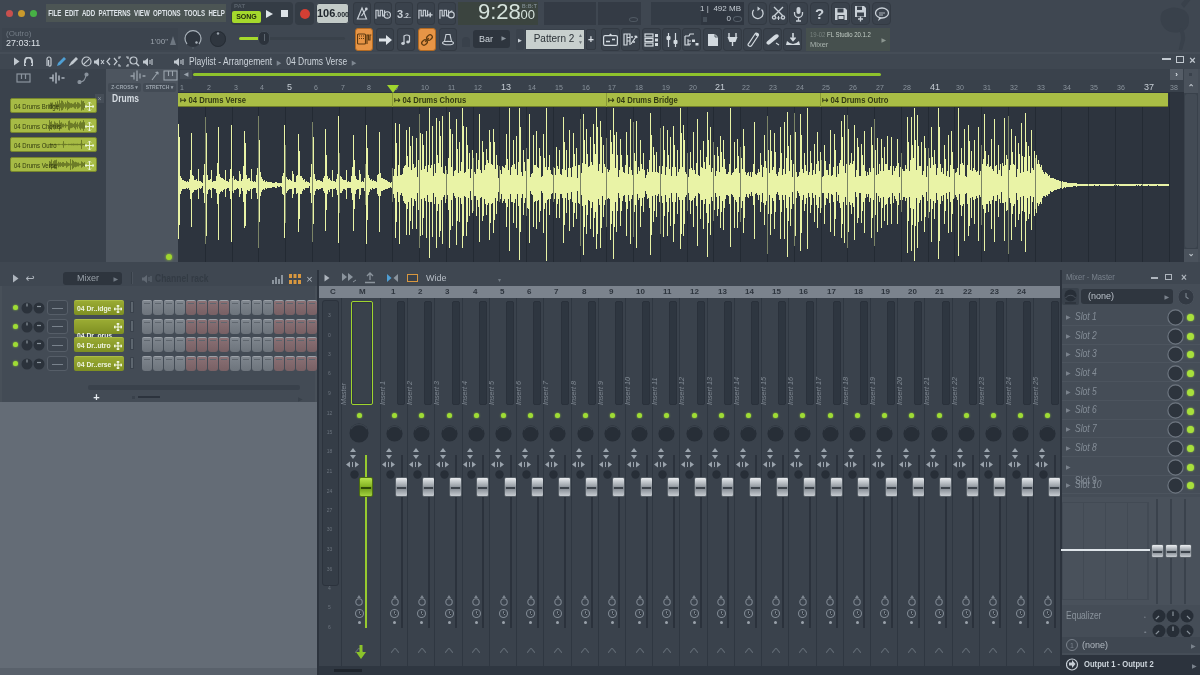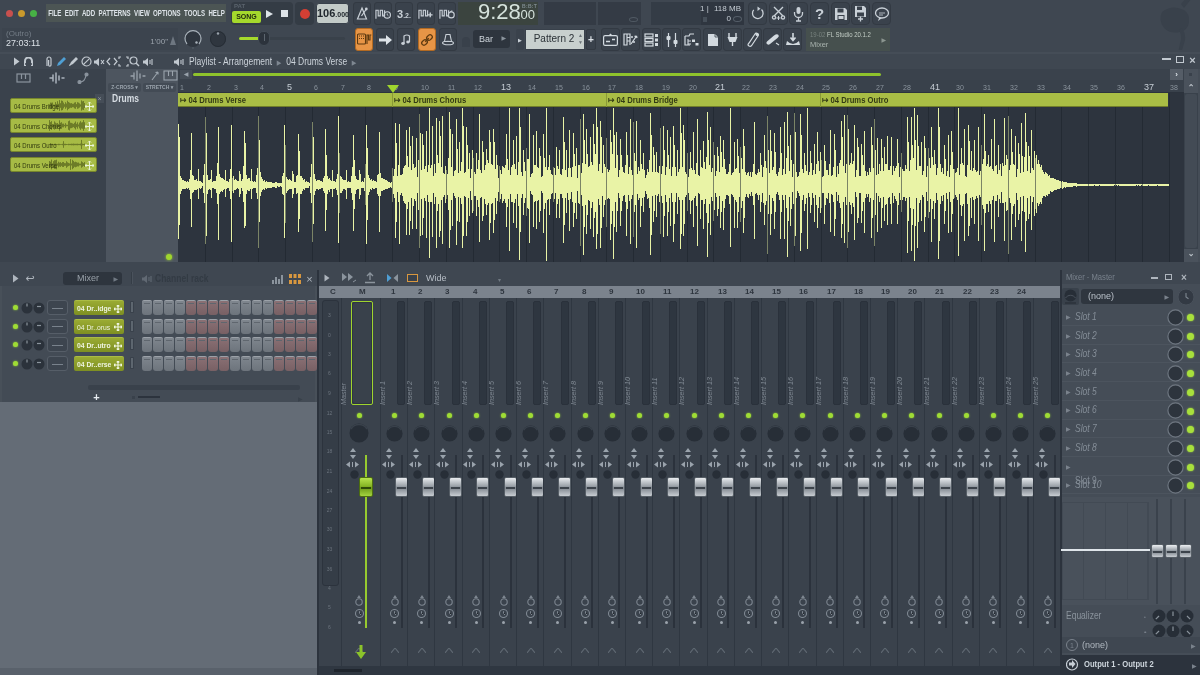--- a/index.html
+++ b/index.html
@@ -68,21 +68,21 @@
     <div class="a" style="left:59px;top:5px;color:#d5e2dc;font-size:13px">:00</div>
     <div class="a" style="left:64px;top:1px;color:#7f8b90;font-size:5px;font-weight:bold;letter-spacing:.3px">B:B:T</div>
   </div>
 <div class="a" style="left:544px;top:2px;width:52px;height:23px;background:#343b45"></div>
 <div class="a" style="left:598px;top:2px;width:43px;height:23px;background:#343b45">
     <div class="a" style="right:3px;bottom:3px;width:9px;height:5px;border:1px solid #515a64;border-radius:50%"></div>
   </div>
 <div class="a" style="left:651px;top:2px;width:93px;height:23px;background:#2f3640">
     <div class="a" style="left:0;top:0;width:50px;height:23px;background:#343c46"></div>
     <div class="a" style="left:49px;top:2px;color:#c6cdd4;font-size:8px">1 |</div>
-    <div class="a" style="right:3px;top:2px;color:#c6cdd4;font-size:8px">118 MB</div>
+    <div class="a" style="right:3px;top:2px;color:#c6cdd4;font-size:8px">492 MB</div>
     <div class="a" style="right:13px;bottom:2px;color:#c6cdd4;font-size:8px">0</div>
     <div class="a" style="right:2px;bottom:3px;width:9px;height:6px;border:1px solid #565f69;border-radius:50%"></div>
     <div class="a" style="left:52px;bottom:3px;width:4px;height:5px;background:#464f59"></div>
   </div>
 <div class="btn" style="left:748px;top:2px;width:19px;height:23px;border-radius:4px">
     <svg width="15" height="15" viewBox="0 0 15 15">
       <path d="M11.5 3.5 A5.3 5.3 0 1 1 3.7 3.9" stroke="#c9d0d7" fill="none" stroke-width="1.3"></path>
       <path d="M7.5 0.5 v4.4 l3 -2.2 Z" fill="#c9d0d7"></path>
     </svg>
   </div>
@@ -684,21 +684,21 @@
     <path d="M6 1.5 V4.5" stroke="#8b949d" stroke-width="1.2"></path>
   </svg>
 <svg class="a" style="left:33px;top:320.7px" width="12" height="12" viewBox="0 0 12 12">
     <circle cx="6" cy="6" r="5.5" fill="#2b323b"></circle>
     <path d="M4 4.5 h4" stroke="#8b949d" stroke-width="1.2"></path>
   </svg>
 <div class="a" style="left:47px;top:318.7px;width:21px;height:15px;background:#3d454f;border:1px solid #565e68;border-radius:3px">
     <div class="a" style="left:4px;top:6.5px;width:11px;height:1px;background:#79828c"></div>
   </div>
 <div class="a" style="left:74px;top:318.7px;width:50px;height:15px;background:linear-gradient(#9aab33,#7e8f22);border-radius:2px;border-top:1px solid #abbc44;color:#eef4e0;font-size:8px">
-    <span class="a" style="left:3px;top:3px;white-space:nowrap;font-weight:normal"><span class="cond">04 Dr..orus</span></span>
+    <span class="a" style="left:3px;top:11px;white-space:nowrap;font-weight:bold"><span class="cond">04 Dr..orus</span></span>
     <svg class="a" style="right:2px;top:3.5px" width="8" height="8" viewBox="0 0 9 9">
       <path d="M4.5 0 v9 M0 4.5 h9 M4.5 0 l-1.5 1.5 M4.5 0 l1.5 1.5 M4.5 9 l-1.5 -1.5 M4.5 9 l1.5 -1.5 M0 4.5 l1.5 -1.5 M0 4.5 l1.5 1.5 M9 4.5 l-1.5 -1.5 M9 4.5 l-1.5 1.5" stroke="#f2f7e6" stroke-width="1.2"></path>
     </svg>
   </div>
 <div class="a" style="left:130px;top:319.7px;width:4px;height:12px;background:#39414b;border-radius:1px">
     <div class="a" style="left:1px;top:1px;width:2px;height:10px;background:#5d666f"></div>
   </div>
 <div class="a" style="left:142px;top:318.7px;width:176px;height:15px">
     <div class="a" style="left:0.0px;top:0;width:10px;height:15px;background:linear-gradient(#7f868e,#6d747c);border-radius:2px 2px 3px 3px;border-top:1px solid #9ba1a8">
       <div class="a" style="left:2px;top:2px;width:6px;height:1px;background:#5f666e"></div>

